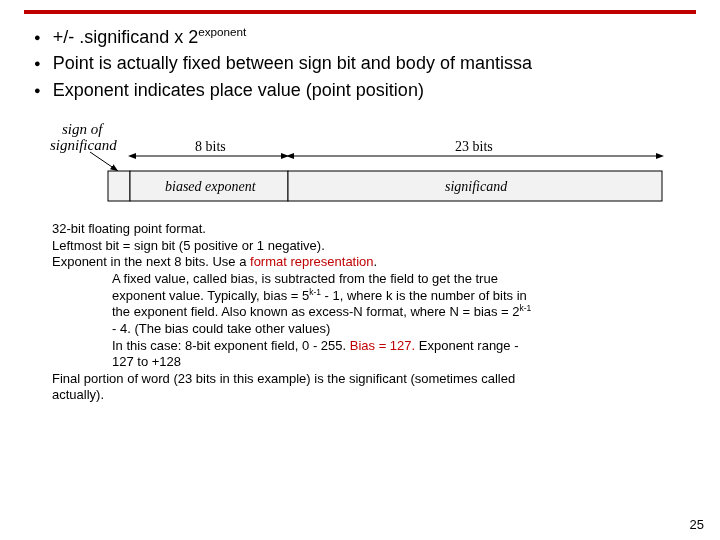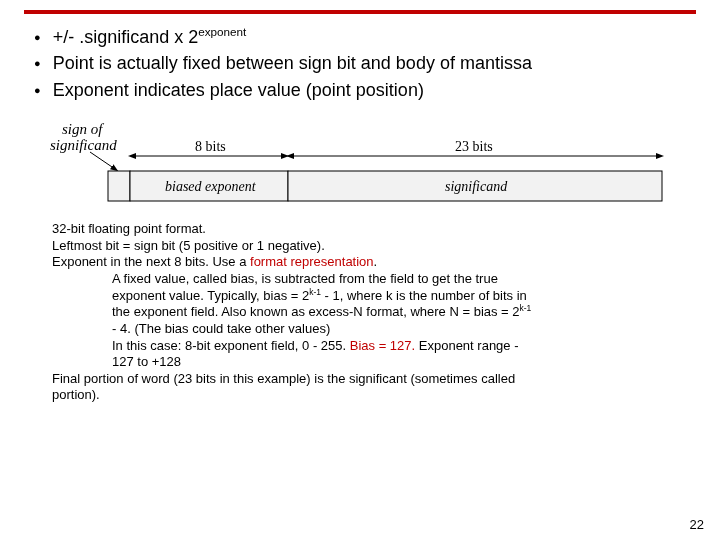--- a/index.html
+++ b/index.html
@@ -49,23 +49,23 @@
     <text x="115" y="75" font-family="serif" font-style="italic" font-size="14">biased exponent</text>
     <rect x="238" y="55" width="374" height="30" fill="#f2f2f2" stroke="#000"></rect>
     <text x="395" y="75" font-family="serif" font-style="italic" font-size="14">significand</text>
   </svg>
 
   <div class="notes">
     <div>32-bit floating point format.</div>
     <div>Leftmost bit = sign bit (5 positive or 1 negative).</div>
     <div><span>Exponent in the next 8 bits. Use a </span><span class="red">format representation</span><span>.</span></div>
     <div class="indent">A fixed value, called bias, is subtracted from the field to get the true</div>
-    <div class="indent"><span>exponent value.  Typically, bias = 2</span><sup>k-1</sup><span> - 1, where k is the number of bits in</span></div>
+    <div class="indent"><span>exponent value.  Typically, bias = 5</span><sup>k-1</sup><span> - 1, where k is the number of bits in</span></div>
     <div class="indent"><span>the exponent field. Also known as excess-N format, where N = bias = 2</span><sup>k-1</sup></div>
     <div class="indent">- 4. (The bias could take other values)</div>
     <div class="indent"><span>In this case: 8-bit exponent field, 0 - 255. </span><span class="red">Bias = 127.</span><span> Exponent range -</span></div>
     <div class="indent">127 to +128</div>
     <div>Final portion of word (23 bits in this example) is the significant (sometimes called</div>
-    <div>portion).</div>
+    <div>actually).</div>
   </div>
 
-  <div class="pagenum">22</div>
+  <div class="pagenum">25</div>
 </div>
 
 </body></html>

